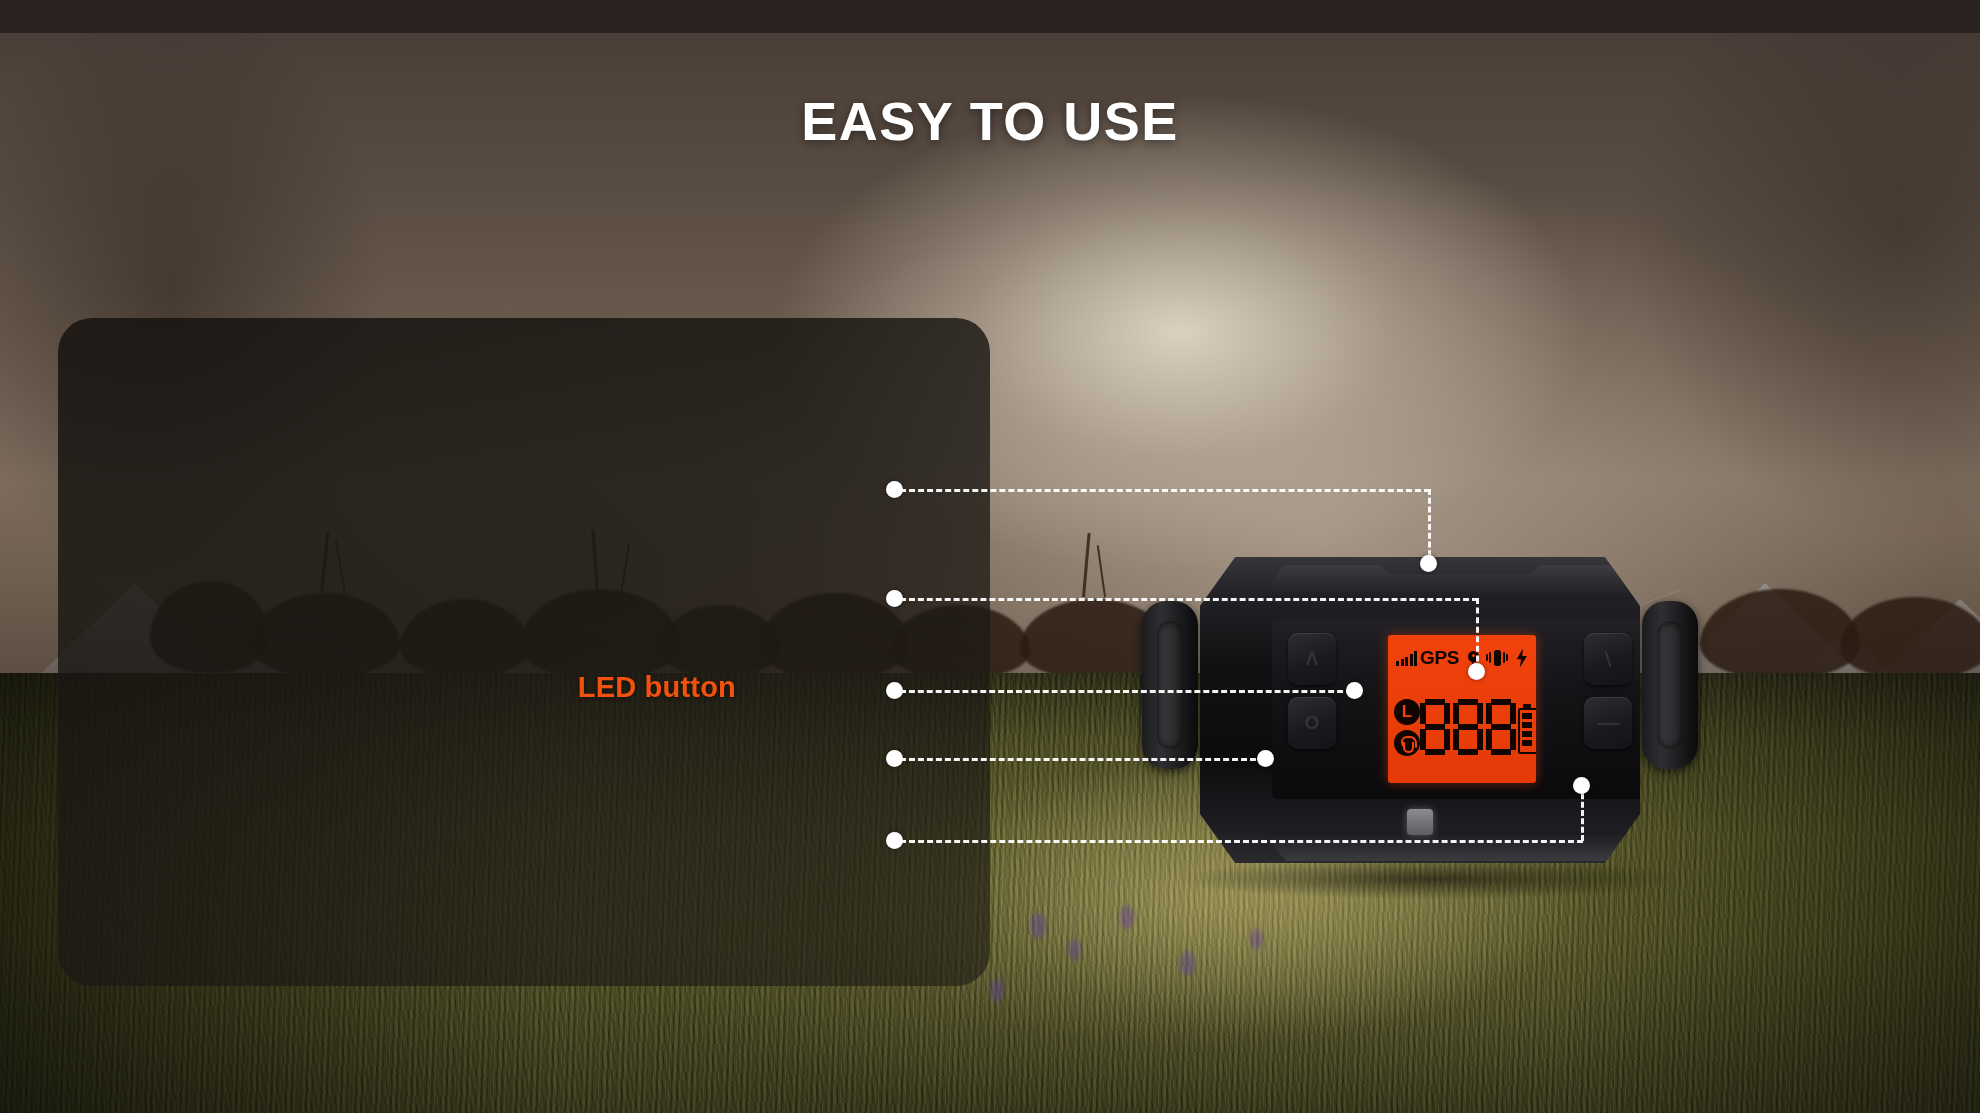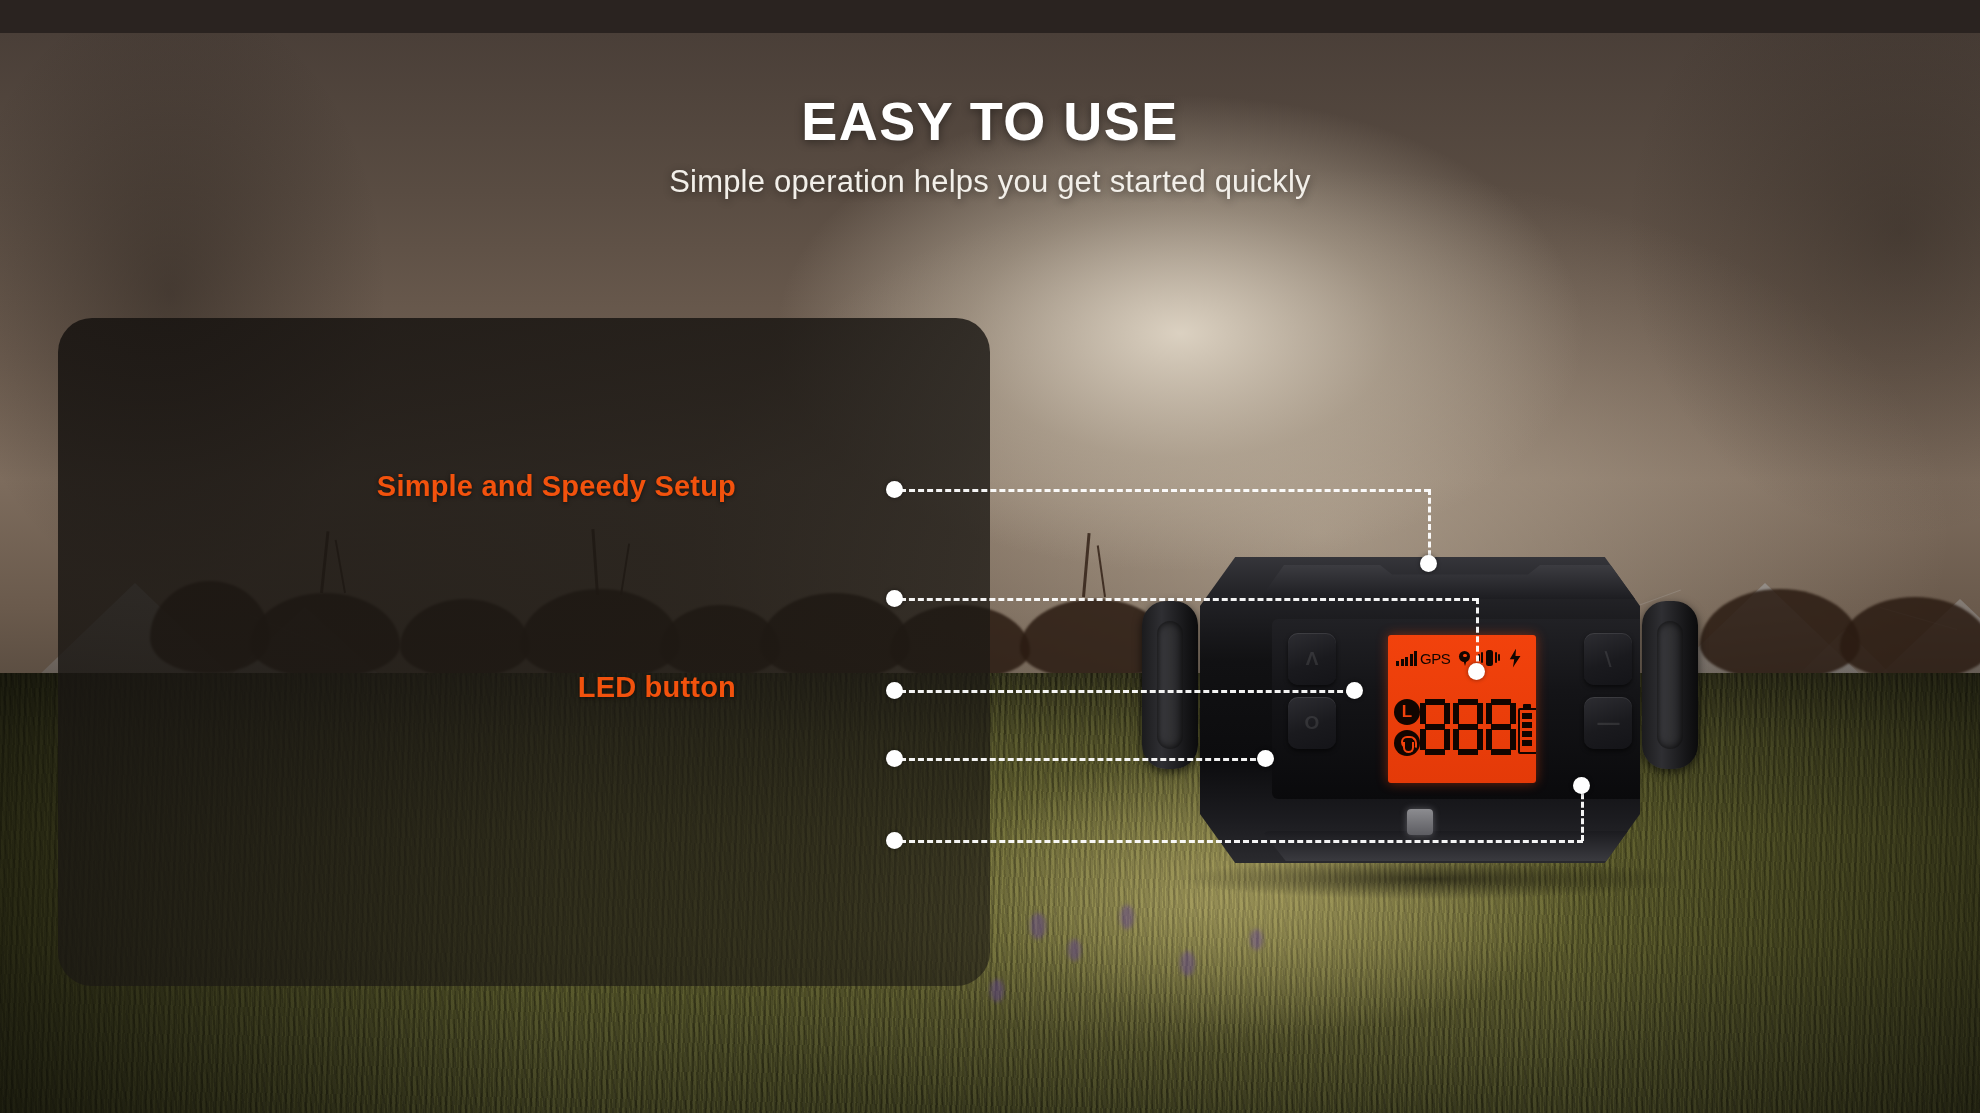--- a/index.html
+++ b/index.html
@@ -168,21 +168,21 @@
     border-radius:3px;
     box-shadow:0 0 12px rgba(242,66,12,.45);
     overflow:hidden;
   }
   .lcd-top{
     position:absolute;left:8px;top:10px;right:8px;height:26px;
     display:flex;align-items:center;gap:9px;
   }
   .bars{display:flex;align-items:flex-end;gap:1.5px;height:15px;}
   .bars i{display:block;width:3px;background:#120500;}
-  .gps-txt{color:#120500;font-size:15px;font-weight:normal;letter-spacing:-.4px;margin-left:-6px;}
+  .gps-txt{color:#120500;font-size:19px;font-weight:bold;letter-spacing:-.4px;margin-left:-6px;}
   .ico{color:#120500;line-height:1;}
   .pin{width:11px;height:15px;position:relative;}
   .pin::before{content:"";position:absolute;left:0;top:0;width:11px;height:11px;border-radius:50% 50% 50% 50%;background:#120500;}
   .pin::after{content:"";position:absolute;left:3.3px;top:8px;width:0;height:0;border-left:2.2px solid transparent;border-right:2.2px solid transparent;border-top:7px solid #120500;}
   .pin i{position:absolute;left:3.6px;top:3.2px;width:3.8px;height:3.8px;border-radius:50%;background:#f2420c;}
   .vib{position:relative;width:20px;height:18px;}
   .vib b{position:absolute;left:7px;top:1px;width:7px;height:16px;border-radius:2.5px;background:#120500;}
   .vib s{position:absolute;top:3px;width:2px;height:11px;border-radius:2px;background:#120500;text-decoration:none;}
   .vib s.l1{left:2px;} .vib s.l2{left:-1px;height:7px;top:5px;}
   .vib s.r1{right:2px;} .vib s.r2{right:-1px;height:7px;top:5px;}
@@ -279,21 +279,20 @@
     <div class="purple" style="left:1030px;top:880px;width:16px;height:26px;"></div>
     <div class="purple" style="left:1068px;top:906px;width:13px;height:22px;"></div>
     <div class="purple" style="left:1120px;top:872px;width:14px;height:24px;"></div>
     <div class="purple" style="left:1180px;top:918px;width:15px;height:25px;"></div>
     <div class="purple" style="left:990px;top:946px;width:14px;height:23px;"></div>
     <div class="purple" style="left:1250px;top:896px;width:13px;height:21px;"></div>
   </div>
 
   <div class="header">
     <div class="title">EASY TO USE</div>
-    <div class="subtitle">Simple operation helps you get started quickly</div>
   </div>
 
   <div class="panel"></div>
 
   <div class="dev-shadow"></div>
   <div class="device">
 
     <div class="dev-handle handle-l"></div>
     <div class="dev-handle handle-r"></div>
 
@@ -384,21 +383,20 @@
           </div>
         </div>
 
       </div>
       <div class="dev-led"></div>
     </div>
   </div>
 
   <div class="callouts">
 
-    <div class="label" style="right:1244px;top:437px;">Simple and Speedy Setup</div>
     <div class="dot" style="left:886px;top:448px;"></div>
     <div class="dash-h" style="left:900px;top:456px;width:530px;"></div>
     <div class="dash-v" style="left:1428px;top:456px;height:76px;"></div>
     <div class="dot" style="left:1420px;top:522px;"></div>
 
     <div class="dot" style="left:886px;top:557px;"></div>
     <div class="dash-h" style="left:900px;top:565px;width:578px;"></div>
     <div class="dash-v" style="left:1476px;top:565px;height:73px;"></div>
     <div class="dot" style="left:1468px;top:630px;"></div>
 

